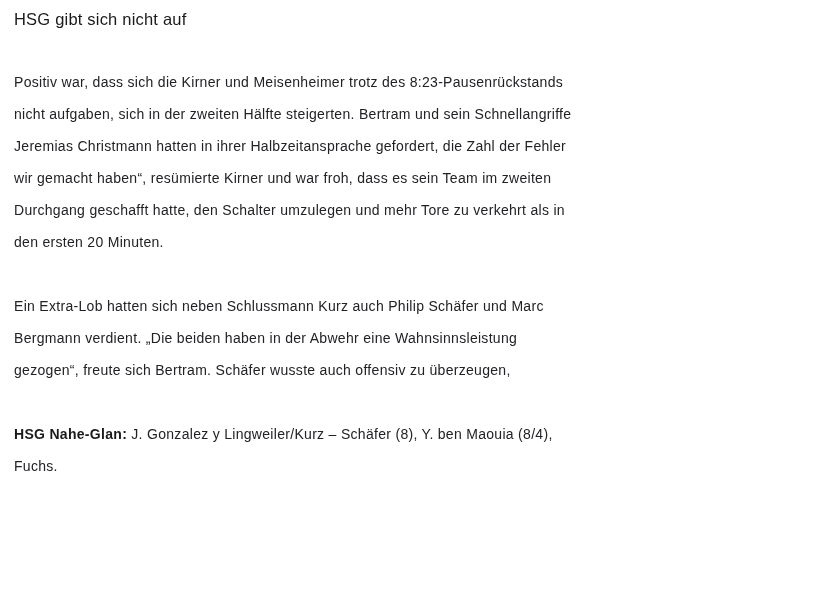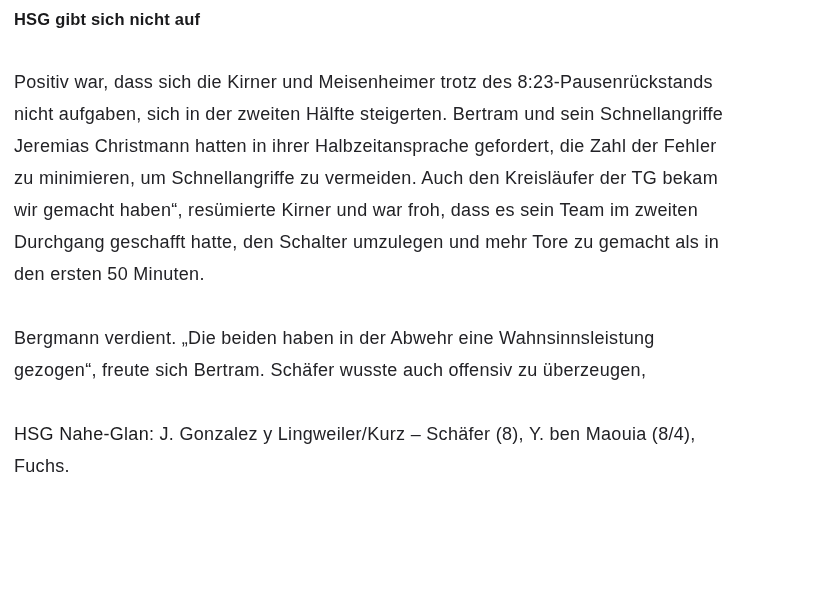--- a/index.html
+++ b/index.html
@@ -13,60 +13,60 @@
     height: 613px;
     background: #ffffff;
     overflow: hidden;
     font-family: "Liberation Sans", "DejaVu Sans", sans-serif;
     color: #1d1d1f;
     box-sizing: border-box;
     padding: 8px 14px 0 14px;
   }
   h1.article-title {
     font-size: 16.5px;
-    font-weight: 700;
+    font-weight: 400;
     line-height: 22px;
     margin: 0 0 36px 0;
     letter-spacing: 0.2px;
     color: #1a1a1c;
   }
   .para {
     margin: 0 0 32px 0;
   }
   .line {
-    font-size: 18px;
+    font-size: 14px;
     font-weight: 400;
     line-height: 32px;
     letter-spacing: 0.3px;
     white-space: pre-wrap;
     color: #222226;
   }
   .bold-lead {
-    font-weight: 400;
+    font-weight: 700;
     color: #1a1a1c;
   }
 </style>
 </head>
 <body>
 
 <div class="page">
 
   <h1 class="article-title">HSG gibt sich nicht auf</h1>
 
   <div class="para">
     <div class="line">Positiv war, dass sich die Kirner und Meisenheimer trotz des 8:23-Pausenrückstands</div>
     <div class="line">nicht aufgaben, sich in der zweiten Hälfte steigerten. Bertram und sein Schnellangriffe</div>
     <div class="line">Jeremias Christmann hatten in ihrer Halbzeitansprache gefordert, die Zahl der Fehler</div>
-    <div class="line">zu minimieren, um Schnellangriffe zu vermeiden. Auch den Kreisläufer der TG bekam</div>
     <div class="line">wir gemacht haben“, resümierte Kirner und war froh, dass es sein Team im zweiten</div>
-    <div class="line">Durchgang geschafft hatte, den Schalter umzulegen und mehr Tore zu gemacht als in</div>
-    <div class="line">den ersten 50 Minuten.</div>
+    <div class="line">Durchgang geschafft hatte, den Schalter umzulegen und mehr Tore zu verkehrt als in</div>
+    <div class="line">den ersten 20 Minuten.</div>
   </div>
 
   <div class="para">
+    <div class="line">Ein Extra-Lob hatten sich neben Schlussmann Kurz auch Philip Schäfer und Marc</div>
     <div class="line">Bergmann verdient. „Die beiden haben in der Abwehr eine Wahnsinnsleistung</div>
     <div class="line">gezogen“, freute sich Bertram. Schäfer wusste auch offensiv zu überzeugen,</div>
   </div>
 
   <div class="para">
     <div class="line"><span class="bold-lead">HSG Nahe-Glan:</span><span> J. Gonzalez y Lingweiler/Kurz – Schäfer (8), Y. ben Maouia (8/4),</span></div>
     <div class="line">Fuchs.</div>
   </div>
 
 </div>

